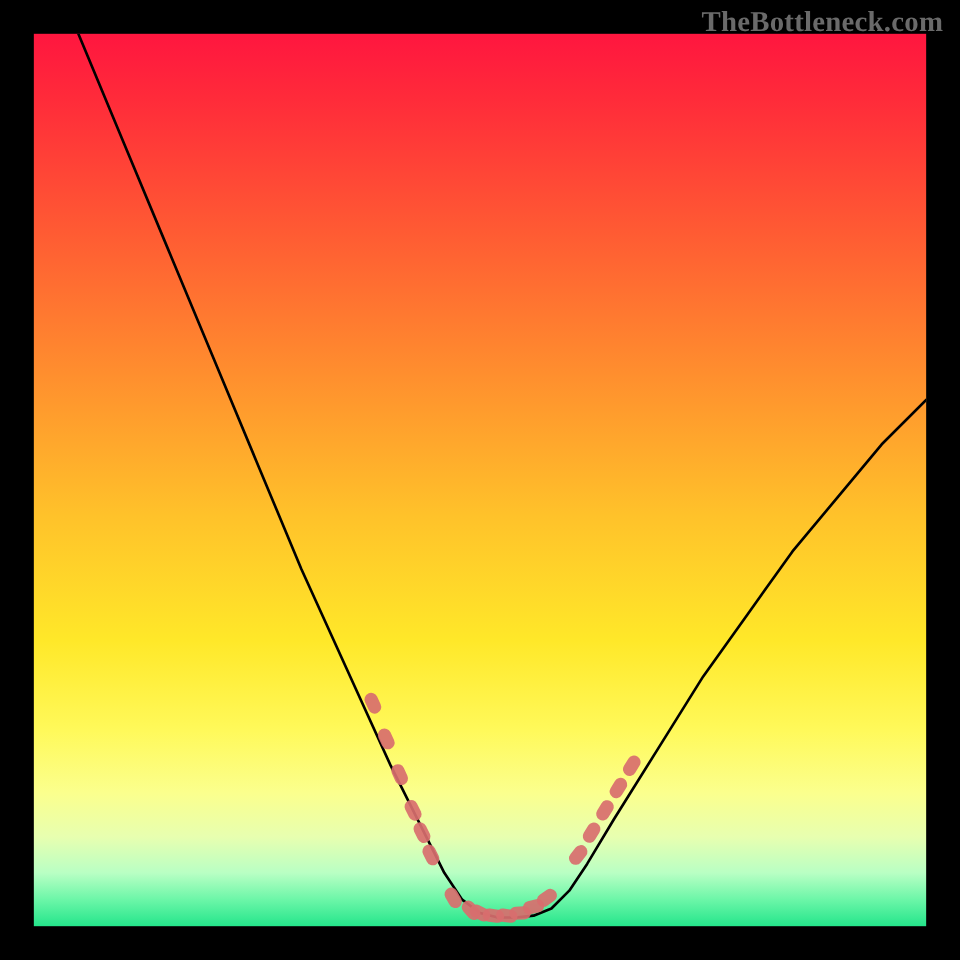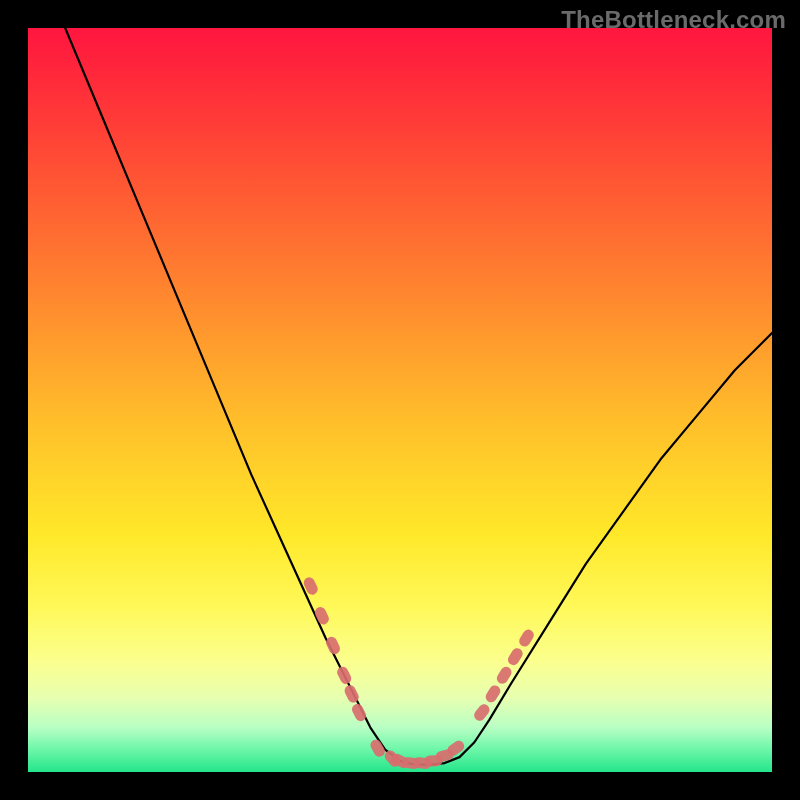--- a/index.html
+++ b/index.html
@@ -33,21 +33,21 @@
       #e7ffb0 90%,
       #b9ffc4 94%,
       #6cf6a8 97%,
       #24e58b 100%
     );
   }
   .watermark {
     position: absolute;
     top: 6px;
     right: 14px;
-    font-family: Liberation Sans, sans-serif;
+    font-family: Liberation Serif, serif;
     font-size: 24px;
     font-weight: 600;
     color: #6a6a6a;
     letter-spacing: 0.2px;
     user-select: none;
   }
   svg.curve {
     position: absolute;
     inset: 0;
     width: 100%;

